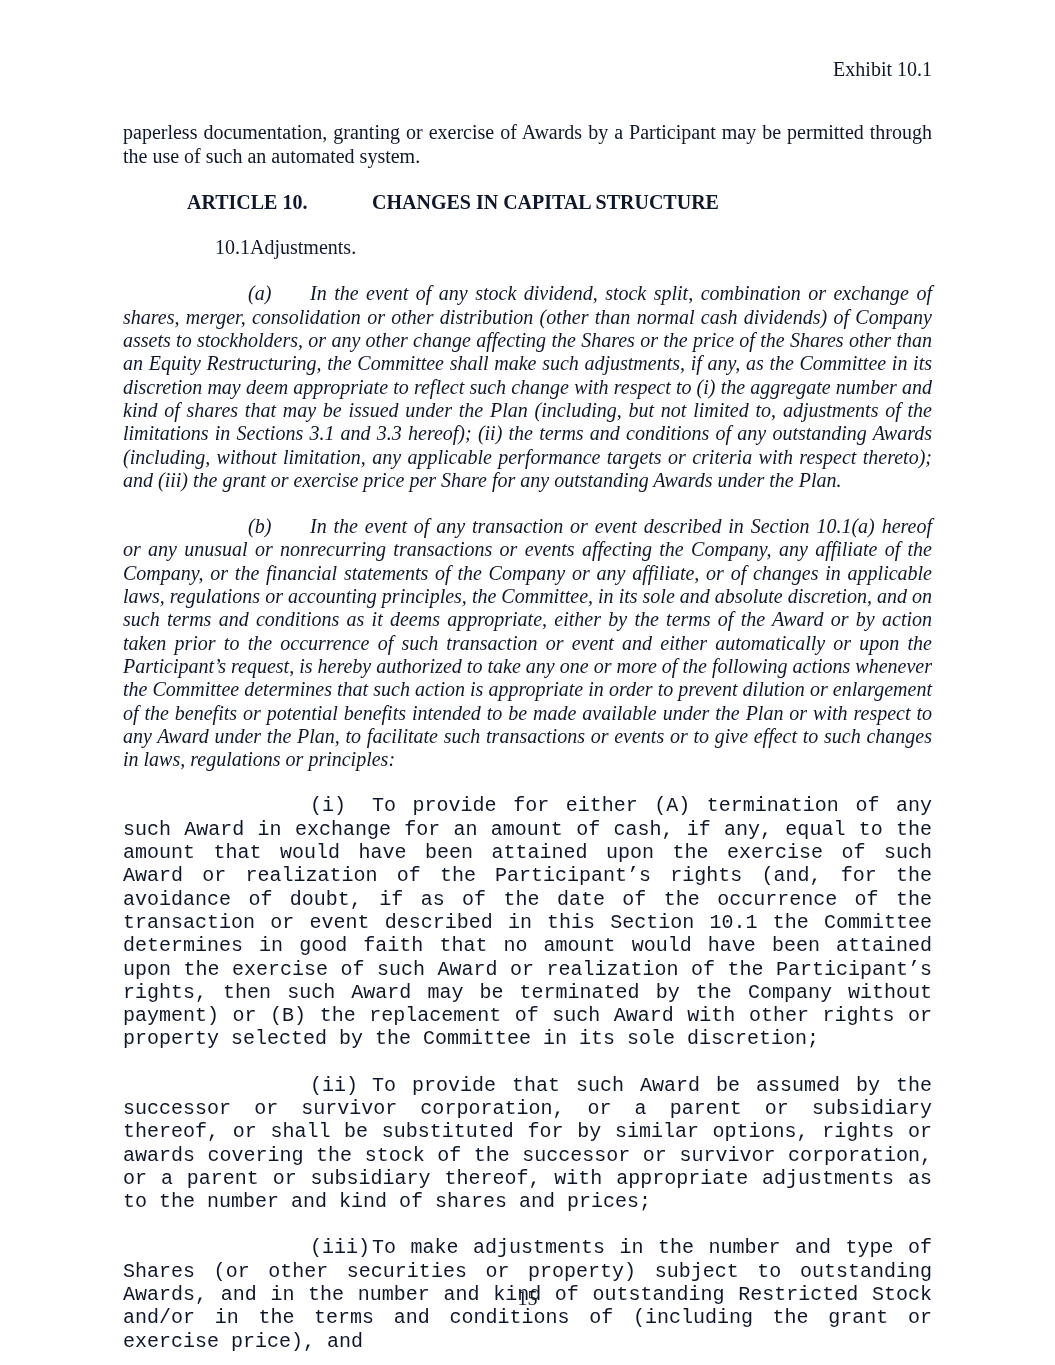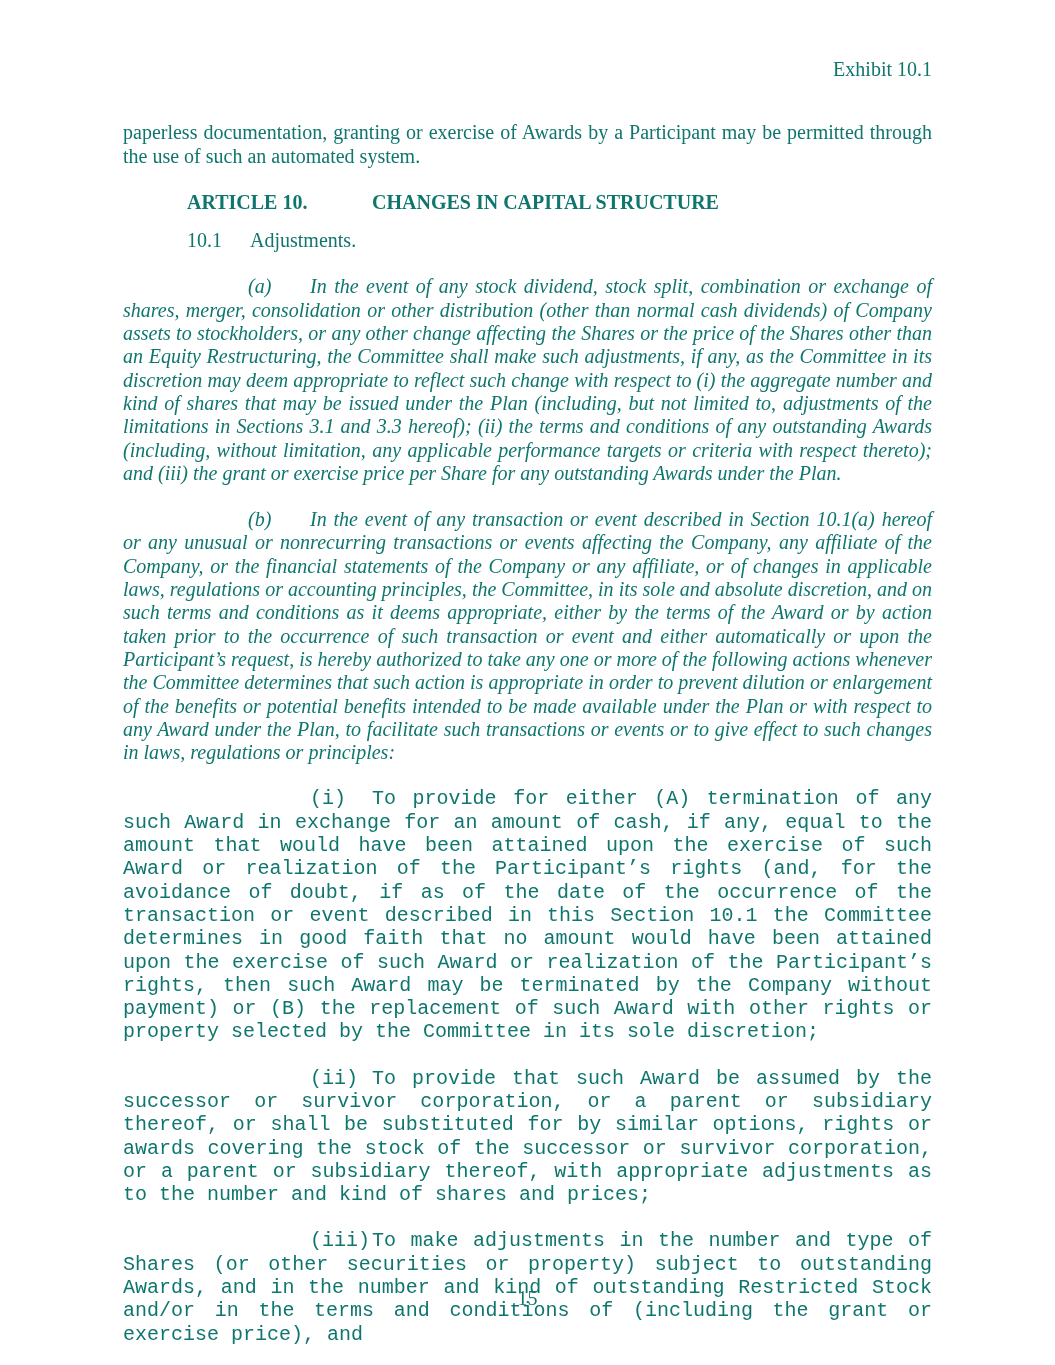--- a/index.html
+++ b/index.html
@@ -6,54 +6,55 @@
     margin: 0;
     padding: 0;
     background: #ffffff;
   }
   .page {
     position: relative;
     width: 1055px;
     height: 1365px;
     margin: 0 auto;
     background: #ffffff;
-    color: #0f766e;
+    color: #0f172a;
     font-family: "Liberation Serif", "DejaVu Serif", serif;
     font-size: 20px;
     line-height: 23.3px;
     box-sizing: border-box;
     padding: 58px 123px 0 123px;
     overflow: hidden;
   }
   .header-right {
     text-align: right;
     margin: 0 0 40px 0;
   }
   .para {
     text-align: justify;
     margin: 0 0 23px 0;
   }
   .article-heading {
     font-weight: bold;
     padding-left: 64px;
-    margin: 0 0 15px 0;
+    margin: 0 0 22px 0;
     white-space: nowrap;
   }
   .article-heading .art-num {
     display: inline-block;
     width: 185px;
   }
   .section-heading {
     padding-left: 64px;
     margin: 0 0 23px 0;
     white-space: nowrap;
   }
   .section-heading .sec-num {
     display: inline-block;
     width: 63px;
+    text-align: right;
   }
   .underline {
   }
   .indent1 { text-indent: 125px; font-style: italic; }
   .indent2 { text-indent: 187px; font-family: Liberation Mono, monospace; }
   .plabel {
     display: inline-block;
     width: 62px;
     text-indent: 0;
   }

